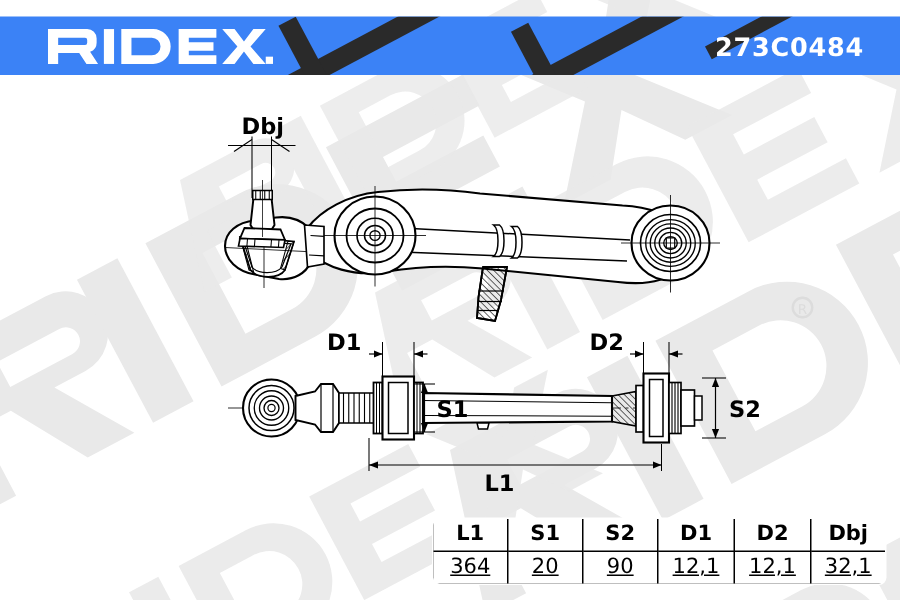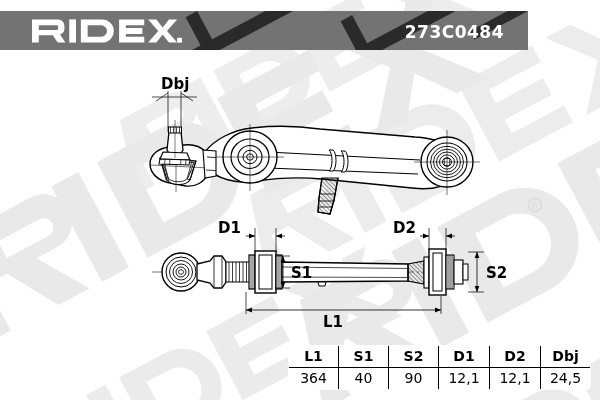--- a/index.html
+++ b/index.html
@@ -22,23 +22,23 @@
     inset: 0;
     pointer-events: none;
     z-index: 1;
   }
 
   
   #header-bar {
     position: absolute;
     left: 0;
     top: 11px;
-    width: 528px;
+    width: 600px;
     height: 39px;
-    background: #737373;
+    background: #3b82f6;
     z-index: 3;
     overflow: hidden;
   }
   #header-bar .hdr-wm {
     position: absolute;
     inset: 0;
     pointer-events: none;
   }
   #brand-logo {
     position: absolute;
@@ -86,20 +86,21 @@
     padding: 0;
     height: 21px;
     line-height: 21px;
     background: #ffffff;
   }
   #dimension-table th {
     font-weight: bold;
   }
   #dimension-table td {
     font-weight: normal;
+    text-decoration: underline;
   }
   #dimension-table .col-l1 { width: 49px; }
   #dimension-table .col-s1 { width: 49px; }
   #dimension-table .col-s2 { width: 49px; }
   #dimension-table .col-d1 { width: 50px; }
   #dimension-table .col-d2 { width: 50px; }
   #dimension-table .col-dbj { width: 49px; }
 
   .dim-label {
     font-size: 15px;
@@ -466,22 +467,22 @@
         <th class="col-s1">S1</th>
         <th class="col-s2">S2</th>
         <th class="col-d1">D1</th>
         <th class="col-d2">D2</th>
         <th class="col-dbj">Dbj</th>
       </tr>
     </thead>
     <tbody>
       <tr>
         <td class="col-l1">364</td>
-        <td class="col-s1">40</td>
+        <td class="col-s1">20</td>
         <td class="col-s2">90</td>
         <td class="col-d1">12,1</td>
         <td class="col-d2">12,1</td>
-        <td class="col-dbj">24,5</td>
+        <td class="col-dbj">32,1</td>
       </tr>
     </tbody>
   </table>
 
 </div>
 
 </body></html>

